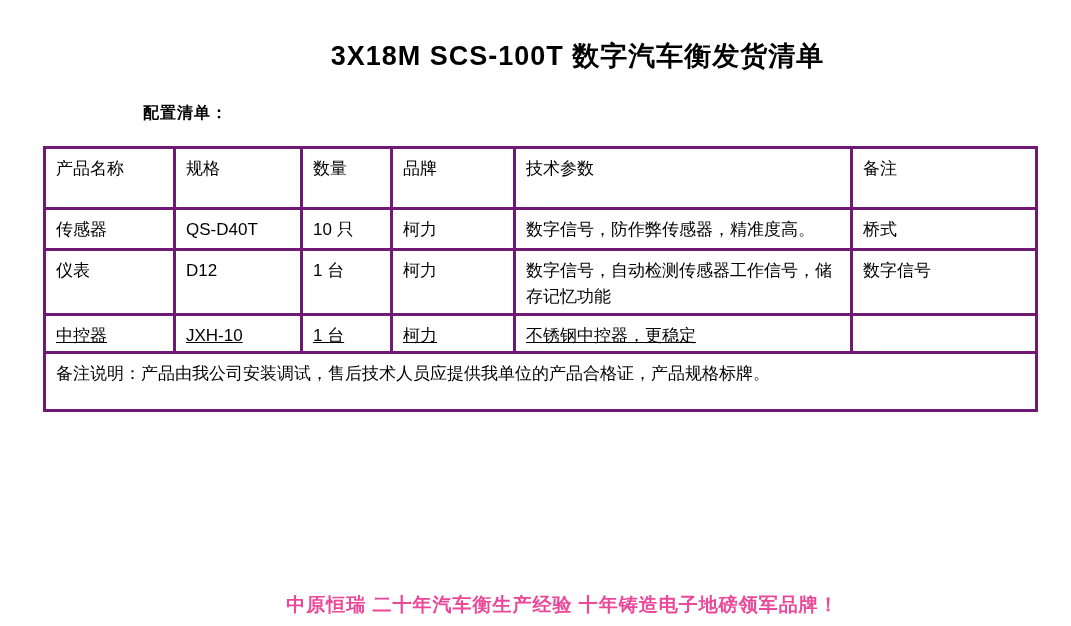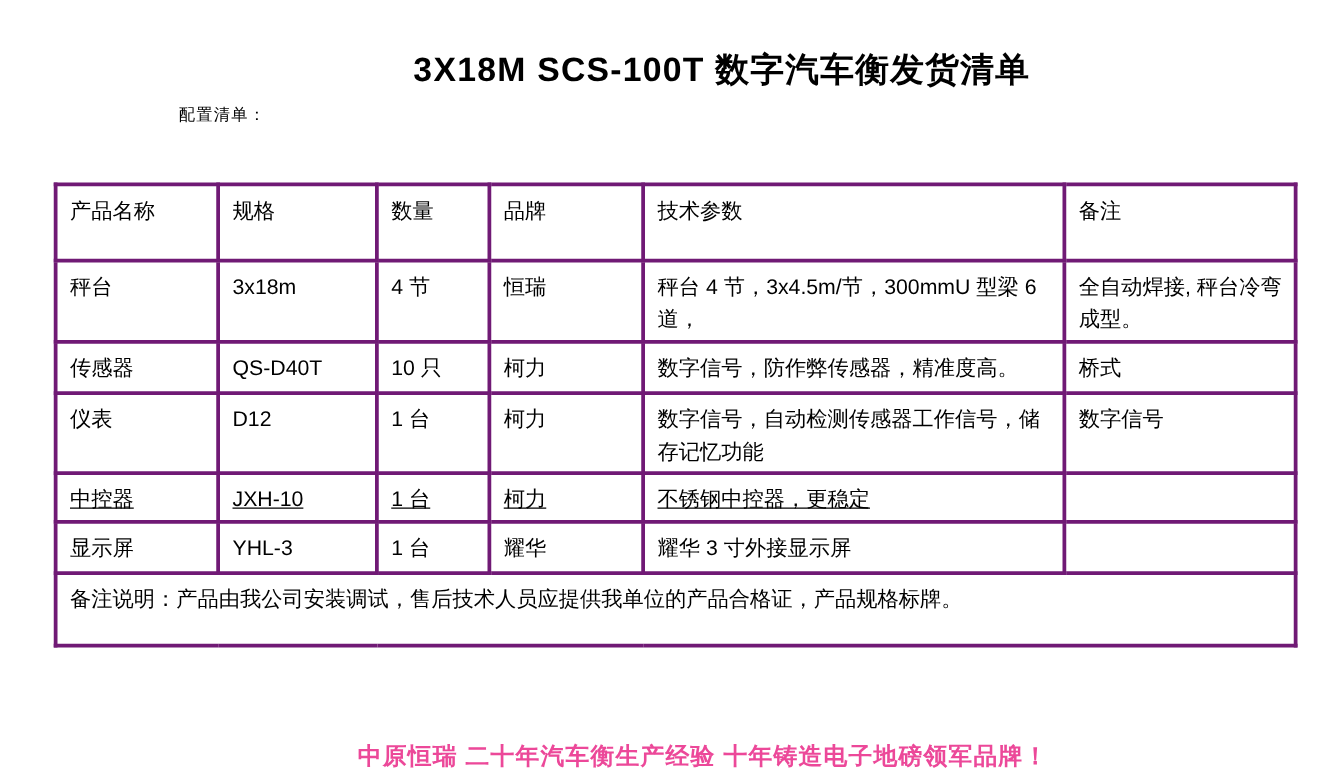--- a/index.html
+++ b/index.html
@@ -23,24 +23,24 @@
     width: 1071px;
     text-align: center;
     font-size: 27px;
     font-weight: bold;
     letter-spacing: 1px;
     white-space: nowrap;
     padding-left: 42px;
   }
   .doc-subtitle {
     position: absolute;
-    top: 83px;
+    top: 103px;
     left: 143px;
-    font-size: 13px;
-    font-weight: normal;
+    font-size: 16px;
+    font-weight: bold;
     letter-spacing: 1px;
   }
   table.spec-table {
     position: absolute;
     top: 146px;
     left: 43px;
     width: 992px;
     border-collapse: collapse;
     table-layout: fixed;
     font-size: 17px;
@@ -102,28 +102,20 @@
     </colgroup>
     <tbody>
       <tr class="r-head">
         <th>产品名称</th>
         <th>规格</th>
         <th>数量</th>
         <th>品牌</th>
         <th>技术参数</th>
         <th>备注</th>
       </tr>
-      <tr class="r-chengtai">
-        <td>秤台</td>
-        <td>3x18m</td>
-        <td>4 节</td>
-        <td>恒瑞</td>
-        <td>秤台 4 节，3x4.5m/节，300mmU 型梁 6 道，</td>
-        <td>全自动焊接, 秤台冷弯成型。</td>
-      </tr>
       <tr class="r-chuanganqi">
         <td>传感器</td>
         <td>QS-D40T</td>
         <td>10 只</td>
         <td>柯力</td>
         <td>数字信号，防作弊传感器，精准度高。</td>
         <td>桥式</td>
       </tr>
       <tr class="r-yibiao">
         <td>仪表</td>
@@ -134,28 +126,20 @@
         <td>数字信号</td>
       </tr>
       <tr class="r-zhongkongqi">
         <td>中控器</td>
         <td>JXH-10</td>
         <td>1 台</td>
         <td>柯力</td>
         <td>不锈钢中控器，更稳定</td>
         <td></td>
       </tr>
-      <tr class="r-xianshiping">
-        <td>显示屏</td>
-        <td>YHL-3</td>
-        <td>1 台</td>
-        <td>耀华</td>
-        <td>耀华 3 寸外接显示屏</td>
-        <td></td>
-      </tr>
       <tr class="r-footnote">
         <td colspan="6">备注说明：产品由我公司安装调试，售后技术人员应提供我单位的产品合格证，产品规格标牌。</td>
       </tr>
     </tbody>
   </table>
 
   <div class="slogan" style="color: #ec4899; margin-left: 27px;">中原恒瑞 二十年汽车衡生产经验 十年铸造电子地磅领军品牌！</div>
 
 </div>
 

